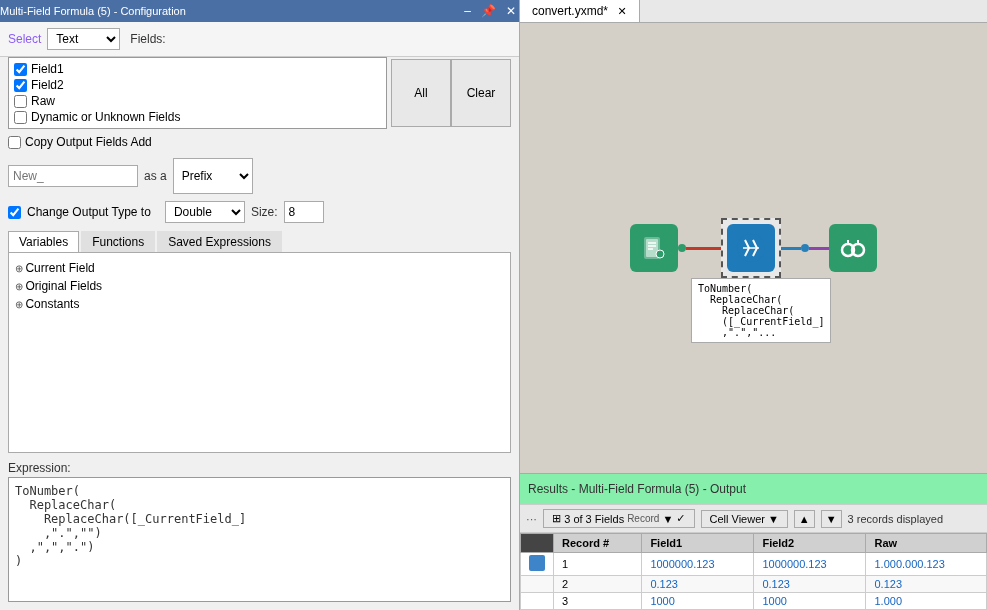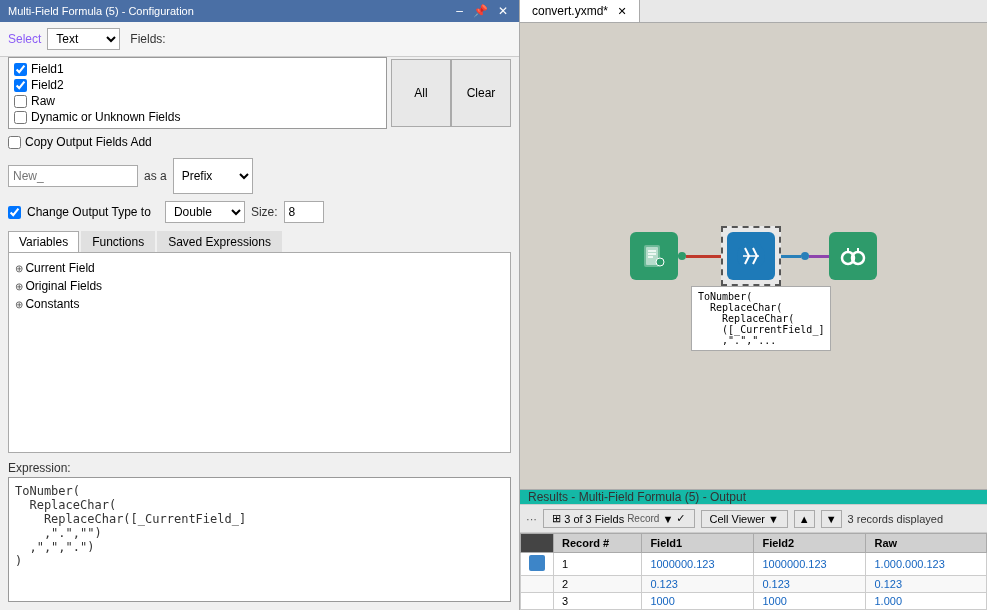--- a/index.html
+++ b/index.html
@@ -1,21 +1,21 @@
 <!DOCTYPE html>
 <html><head>
   <meta charset="utf-8">
   <style>
     * { box-sizing: border-box; margin: 0; padding: 0; }
     body { font-family: 'Segoe UI', Arial, sans-serif; font-size: 12px; background: #ccc; display: flex; width: 987px; height: 610px; overflow: hidden; }
 
     
     .left-panel { width: 520px; height: 610px; background: #f0f0f0; border-right: 1px solid #aaa; display: flex; flex-direction: column; }
 
-    .title-bar { background: #4a6fa5; color: white; padding: 4px 8px; font-size: 11px; display: flex; align-items: center; justify-content: space-between; }
+    .title-bar { background: #4a6fa5; color: white; padding: 4px 0; font-size: 11px; display: flex; align-items: center; justify-content: space-between; }
     .title-bar-buttons { display: flex; gap: 4px; }
     .title-bar-btn { background: none; border: none; color: white; cursor: pointer; font-size: 12px; padding: 0 3px; }
 
     .toolbar { background: #f5f5f5; border-bottom: 1px solid #ccc; padding: 6px 8px; display: flex; align-items: center; gap: 6px; }
     .toolbar-label { font-size: 12px; color: #8b5cf6; }
     .select-dropdown { font-size: 12px; border: 1px solid #aaa; background: white; padding: 2px 4px; height: 22px; }
     .fields-label { font-size: 12px; color: #333; margin-left: 4px; }
     .field-item { display: flex; align-items: center; gap: 4px; padding: 1px 0; font-size: 12px; }
     .field-item input[type=checkbox] { margin: 0; }
     .btn { background: #e8e8e8; border: 1px solid #aaa; padding: 3px 12px; cursor: pointer; font-size: 12px; min-width: 60px; text-align: center; }
@@ -57,21 +57,21 @@
     .node { display: flex; flex-direction: column; align-items: center; }
     .node-icon { width: 48px; height: 48px; border-radius: 6px; display: flex; align-items: center; justify-content: center; font-size: 22px; }
     .node-icon.green { background: #2e9b6b; color: white; }
     .node-icon.blue { background: #1e7ab8; color: white; }
     .connector { height: 3px; width: 40px; }
     .conn-red { background: #c0392b; }
     .conn-blue { background: #2980b9; }
     .conn-purple { background: #8e44ad; }
 
     .results-section { background: #e8e8e8; border-top: 1px solid #aaa; }
-    .results-header { padding: 0 8px; font-size: 12px; color: #333; border-bottom: 1px solid #ccc; background: #14b8a6; }
+    .results-header { padding: 8px 8px; font-size: 12px; color: #333; border-bottom: 1px solid #ccc; background: #86efac; }
     .results-toolbar { display: flex; align-items: center; gap: 6px; padding: 4px 6px; background: #e8e8e8; border-bottom: 1px solid #ccc; }
     .results-btn { background: #e8e8e8; border: 1px solid #aaa; padding: 2px 8px; cursor: pointer; font-size: 11px; display: flex; align-items: center; gap: 3px; }
     .sort-btn { background: none; border: 1px solid #aaa; padding: 2px 4px; cursor: pointer; font-size: 11px; }
     .records-count { font-size: 11px; color: #333; }
 
     .data-table { width: 100%; border-collapse: collapse; font-size: 11px; }
     .data-table th { background: #d0d0d0; border: 1px solid #aaa; padding: 3px 8px; text-align: left; font-weight: bold; }
     .data-table td { border: 1px solid #ccc; padding: 2px 8px; background: white; }
     .data-table tr:nth-child(even) td { background: #f8f8f8; }
     .data-table td.link { color: #1565c0; cursor: pointer; }

